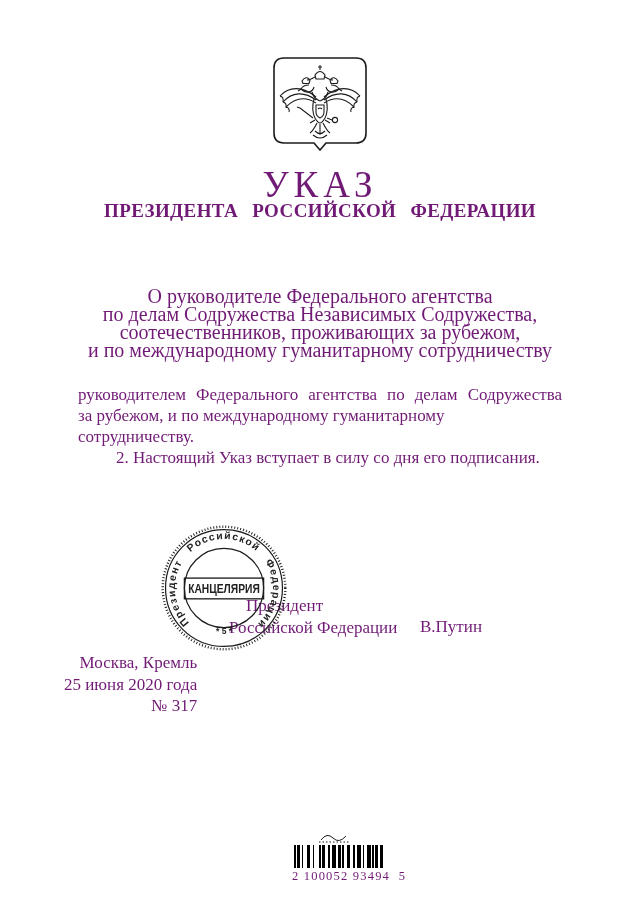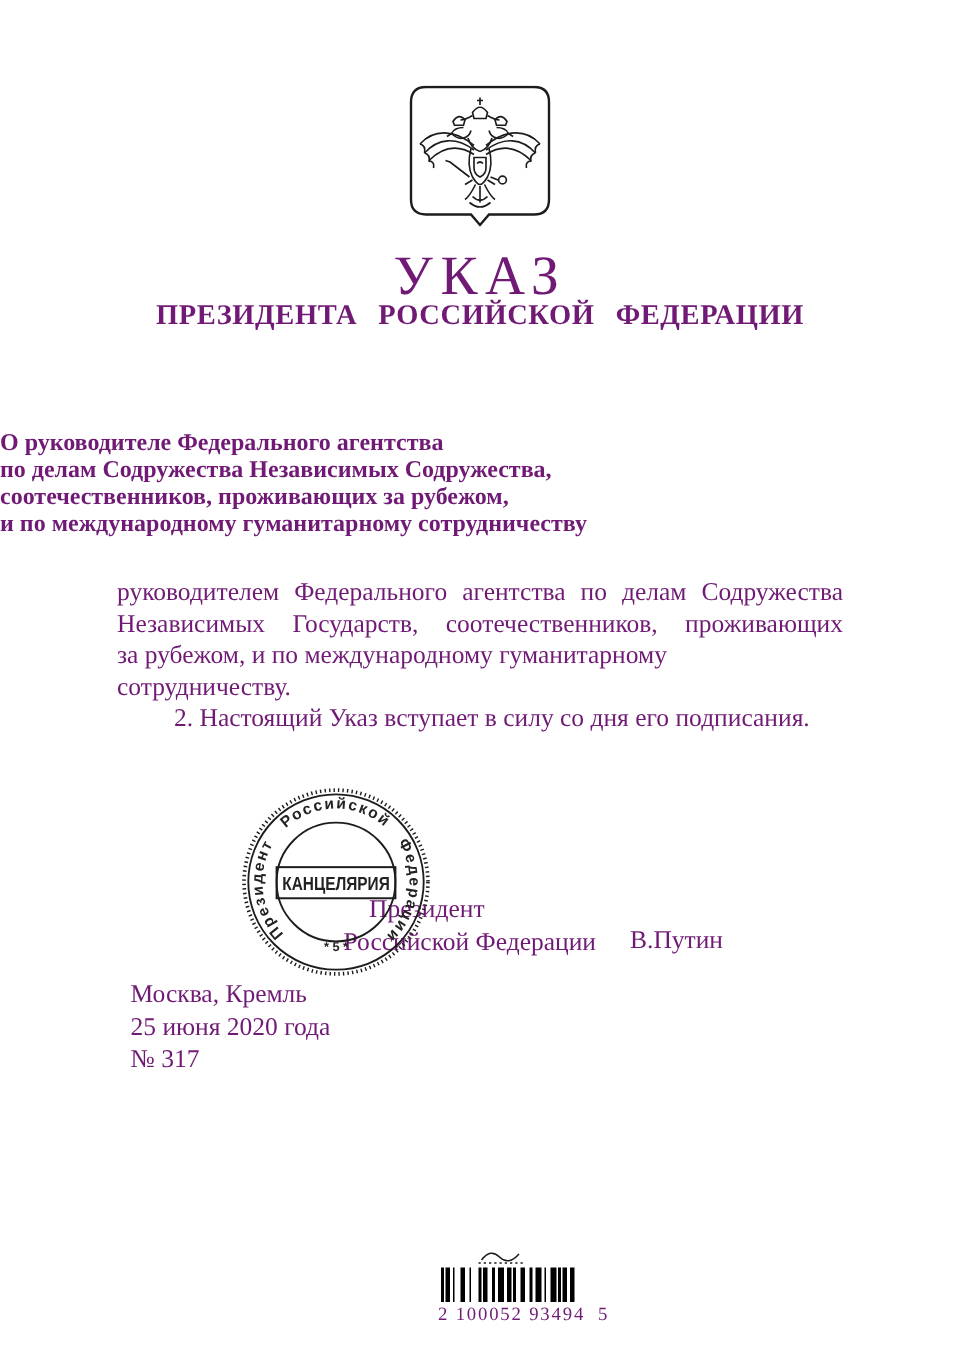--- a/index.html
+++ b/index.html
@@ -13,43 +13,43 @@
   .doc-title{
     position:absolute;top:163px;left:0;width:640px;text-align:center;
     font-size:37px;letter-spacing:5px;font-weight:normal;
   }
   .doc-subtitle{
     position:absolute;top:200px;left:0;width:640px;text-align:center;
     font-size:19px;letter-spacing:0.4px;word-spacing:9px;font-weight:bold;
   }
   
   .heading{
-    position:absolute;top:287px;left:0;width:640px;text-align:left;
-    font-size:16px;line-height:18px;font-weight:bold;
+    position:absolute;top:287px;left:0;width:640px;text-align:center;
+    font-size:20px;line-height:18px;font-weight:normal;
   }
   
   .body-text{
     position:absolute;left:78px;top:384px;width:484px;
     font-size:17px;line-height:21px;
   }
   .body-line{text-align:left;white-space:normal;}
   .body-line.stretch{text-align:justify;text-align-last:justify;}
   .body-line.indent{text-indent:38px;}
   
   .signature{
     position:absolute;left:229px;top:595px;font-size:17px;line-height:22px;
   }
   .signature .l1{padding-left:17px;}
   .signature-name{position:absolute;left:420px;top:617px;font-size:17px;}
   
   .stamp{position:absolute;left:158px;top:522px;width:132px;height:132px;}
   .stamp text{fill:#222;}
   
   .issue{
-    position:absolute;left:87px;top:652px;font-size:17px;line-height:21.5px;
+    position:absolute;left:64px;top:652px;font-size:17px;line-height:21.5px;text-align:right;
   }
   
   .barcode{position:absolute;left:258px;top:831px;width:100px;margin-left:34px;}
   .barcode .squiggle{display:block;margin-left:26px;height:14px;}
   .bars{display:flex;width:89px;height:23px;margin-left:2px;}
   .bars span{display:block;height:100%;}
   .bars .bar{background:#000;}
   .bars .space{background:transparent;}
   .barcode-digits{
     font-size:12.5px;letter-spacing:1.2px;margin-top:1px;margin-left:0;
@@ -96,21 +96,20 @@
 
   <div class="heading">
       <div class="heading-line">О руководителе Федерального агентства</div>
       <div class="heading-line">по делам Содружества Независимых Содружества,</div>
       <div class="heading-line">соотечественников, проживающих за рубежом,</div>
       <div class="heading-line">и по международному гуманитарному сотрудничеству</div>
     </div>
 
   <div class="body-text">
       <div class="body-line stretch">руководителем Федерального агентства по делам Содружества</div>
-      <div class="body-line stretch">Независимых Государств, соотечественников, проживающих</div>
       <div class="body-line">за рубежом, и по международному гуманитарному сотрудничеству.</div>
       <div class="body-line indent">2. Настоящий Указ вступает в силу со дня его подписания.</div>
     </div>
 
   <div class="signature">
     <div class="l1">Президент</div>
     <div class="l2">Российской Федерации</div>
   </div>
   <div class="signature-name">В.Путин</div>
 

